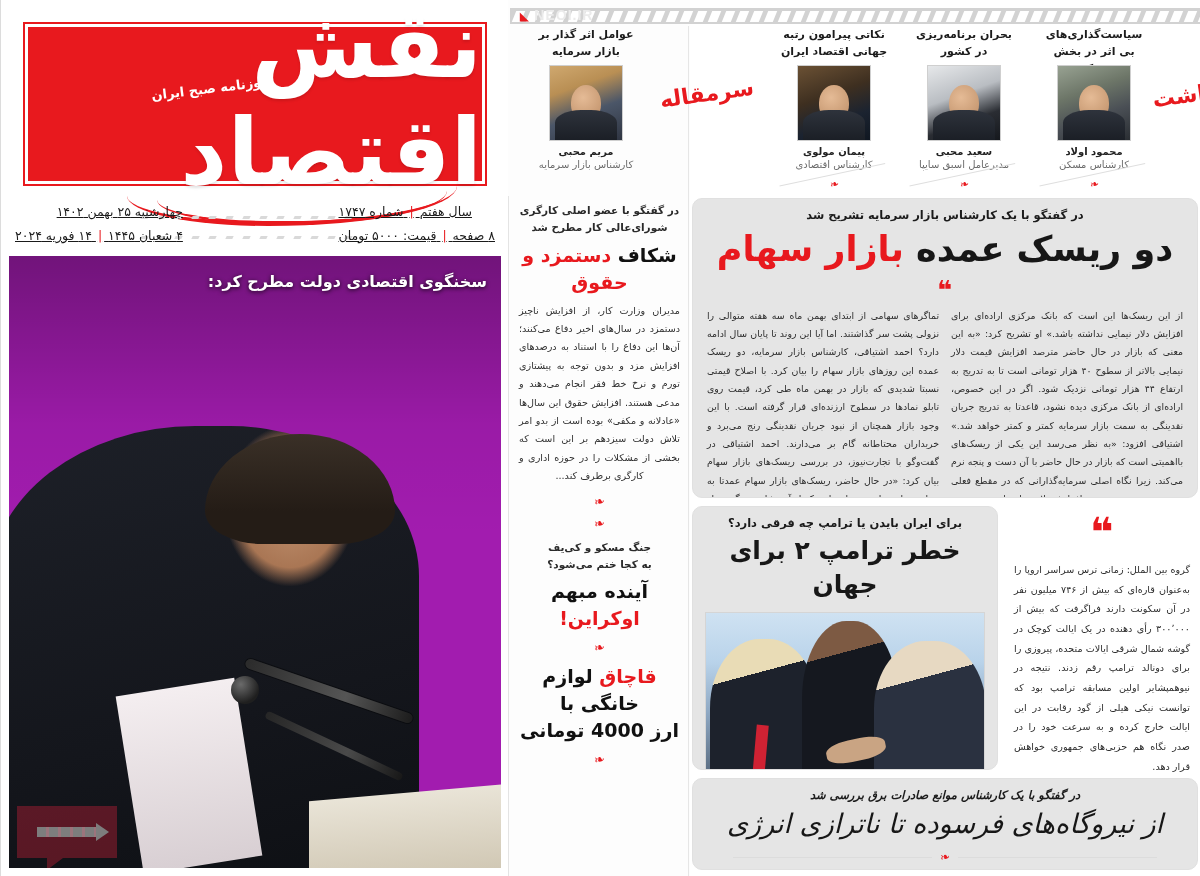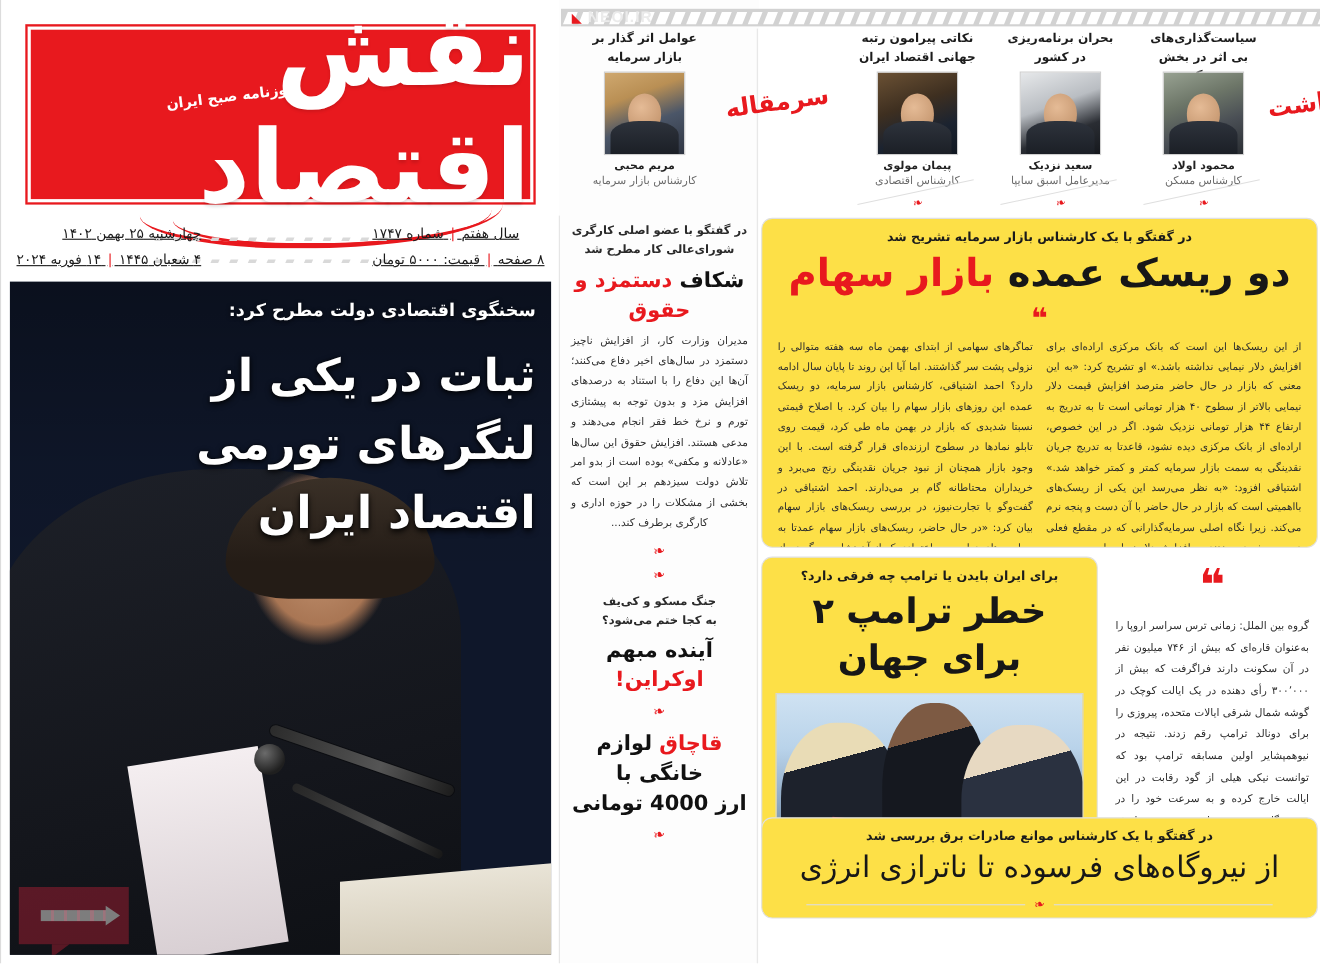--- a/index.html
+++ b/index.html
@@ -91,21 +91,21 @@
   .dash-row i {
     position: absolute; width: 7px; height: 3px;
     background: #d9d9d9; transform: skewX(-25deg);
   }
 
   
   .hero {
     position: absolute; left: 8px; top: 256px;
     width: 492px; height: 612px;
     overflow: hidden;
-    background: #0f172a;
+    background: #a21caf;
   }
   .hero-photo {
     position: absolute; inset: 0;
     background:
       radial-gradient(ellipse 180px 240px at 62% 46%, #caa178 0%, #a07a4f 45%, rgba(60,40,24,0) 70%),
       linear-gradient(100deg,
         #efe7d8 0%, #e2d4b9 7%, #cbb48c 13%, #e6d9bf 19%,
         #bfa179 26%, #d8c6a4 33%, #a6battle 0%, #9d7e55 40%,
         #7d5e3c 47%, #4e392a 56%, #30231a 66%, #241a13 78%, #1b1410 100%);
     filter: saturate(1.05);
@@ -316,39 +316,39 @@
     color: #e8191e; font-size: 22px; font-weight: bold;
     transform: rotate(-8deg);
     margin: 0 4px 34px 4px;
   }
 
   
   .card {
     position: absolute;
     border: 1px solid #e0e0e0;
     border-radius: 10px;
-    background: #fde047;
+    background: #e5e5e5;
     overflow: hidden;
   }
   .card.lead   { left: 2px;  top: 198px; width: 506px; height: 300px; }
   .card.trump  { left: 2px;  top: 506px; width: 306px; height: 264px; }
-  .card.bottom { left: 2px;  top: 743px; width: 506px; height: 92px;  }
+  .card.bottom { left: 2px;  top: 778px; width: 506px; height: 92px; font-style: italic;  }
 
   .c-kicker {
     text-align: center; direction: rtl;
     font-size: 11.5px; font-weight: bold; color: #1b1b1b;
     padding: 9px 12px 4px 12px;
   }
   .c-head {
     text-align: center; direction: rtl;
     font-size: 35px; font-weight: bold; color: #171717;
     line-height: 1.35; padding: 0 10px 6px 10px;
   }
   .c-head .red { color: #e8191e; text-align: center; }
-  .c-head.sm { font-size: 32px; }
+  .c-head.sm { font-size: 25px; }
   .c-head.bt { font-size: 27px; font-weight: normal; }
 
   .c-cols {
     display: flex; flex-direction: row-reverse;
     gap: 12px; padding: 2px 14px 10px 14px;
     direction: rtl;
   }
   .c-cols .col {
     flex: 1;
     font-size: 9.4px; line-height: 1.95; color: #2c2c2c;
@@ -489,25 +489,20 @@
       <div class="hero-figure"></div>
       <div class="hero-hair"></div>
       <div class="hero-shirt"></div>
       <div class="hero-podium"></div>
       <div class="hero-mic"></div>
       <div class="hero-mic2"></div>
       <div class="hero-micball"></div>
 
       <div class="hero-text">
         <div class="hero-kicker">سخنگوی اقتصادی دولت مطرح کرد:</div>
-        <div class="hero-title">
-          <span>ثبات در یکی از</span>
-          <span>لنگرهای تورمی</span>
-          <span>اقتصاد ایران</span>
-        </div>
       </div>
 
       <div class="hero-watermark">
         <div class="wm-bars"></div>
       </div>
     </div>
   </div>
 
   <div class="mid-col">
 
@@ -636,21 +631,21 @@
         <div class="ex-role">کارشناس اقتصادی</div>
         <div class="ex-dot">❧</div>
       </div>
 
       <div class="expert">
         <div class="ex-title">بحران برنامه‌ریزی در کشور</div>
         <div class="ex-photo p3">
           <div class="face"></div>
           <div class="body"></div>
         </div>
-        <div class="ex-name">سعید نزدیک</div>
+        <div class="ex-name">سعید محبی</div>
         <div class="ex-role">مدیرعامل اسبق سایپا</div>
         <div class="ex-dot">❧</div>
       </div>
 
       <div class="expert">
         <div class="ex-title">سیاست‌گذاری‌های بی اثر در بخش مسکن</div>
         <div class="ex-photo p4">
           <div class="face"></div>
           <div class="body"></div>
         </div>

